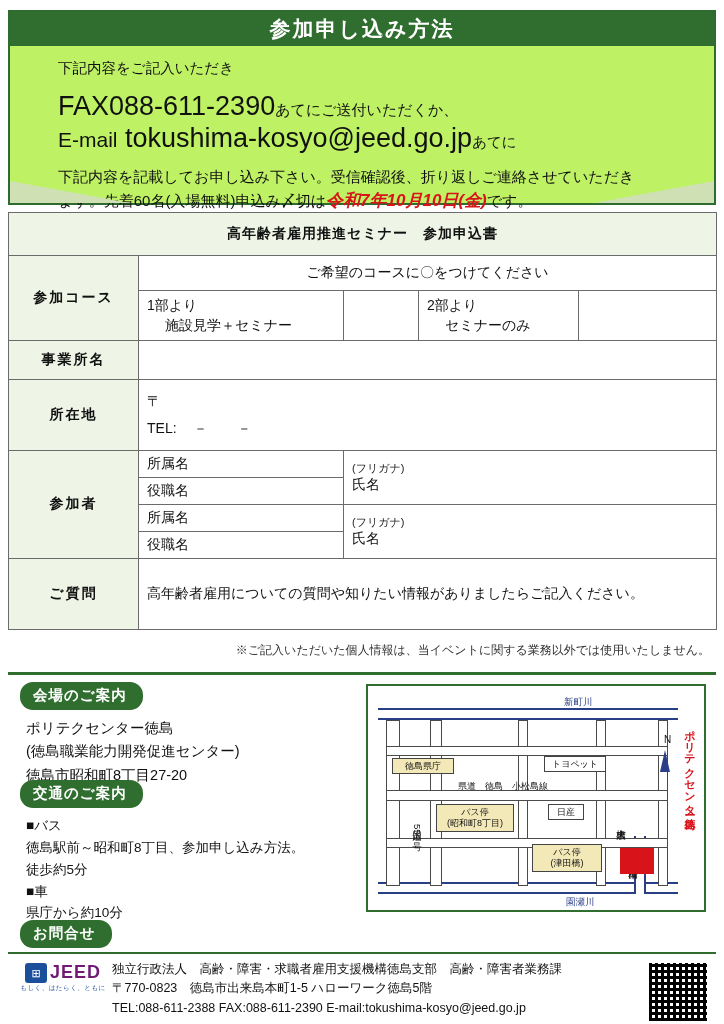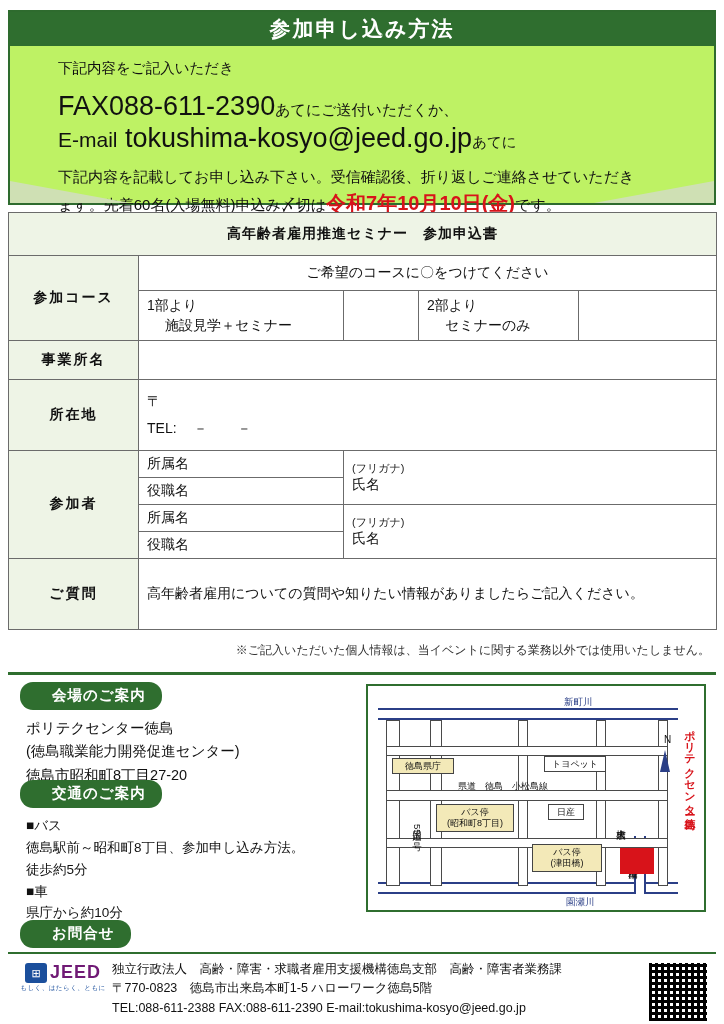--- a/index.html
+++ b/index.html
@@ -57,21 +57,21 @@
     line-height: 1.18;
     white-space: nowrap;
   }
   .mail-line .lbl { font-size: 21px; }
   .mail-line .small { font-size: 14.5px; }
   .apply-tail {
     font-size: 15px;
     line-height: 1.5;
     margin-top: 11px;
   }
-  .apply-tail .red { color: #d8131a; font-weight: bold; font-size: 20px; }
+  .apply-tail .red { color: #d8131a; font-weight: bold; font-size: 17px; font-style: italic; }
 
   
   .wedge-l, .wedge-r {
     position: absolute;
     bottom: 0;
     width: 120px;
     height: 22px;
     background: #cfe0b4;
   }
   .wedge-l { left: 0; clip-path: polygon(0 0, 100% 100%, 0 100%); }
@@ -149,21 +149,21 @@
     width: 708px;
     height: 3px;
     background: #2f6e2f;
   }
   .tag {
     display: inline-block;
     background: #2f6e2f;
     color: #fff;
     font-size: 14.5px;
     font-weight: bold;
-    padding: 4px 16px 5px 32px;
+    padding: 4px 16px 5px 13px;
     border-radius: 13px;
     letter-spacing: 1px;
   }
   .venue-block {
     position: absolute;
     left: 20px;
     top: 10px;
     width: 340px;
   }
   .venue-lines {

